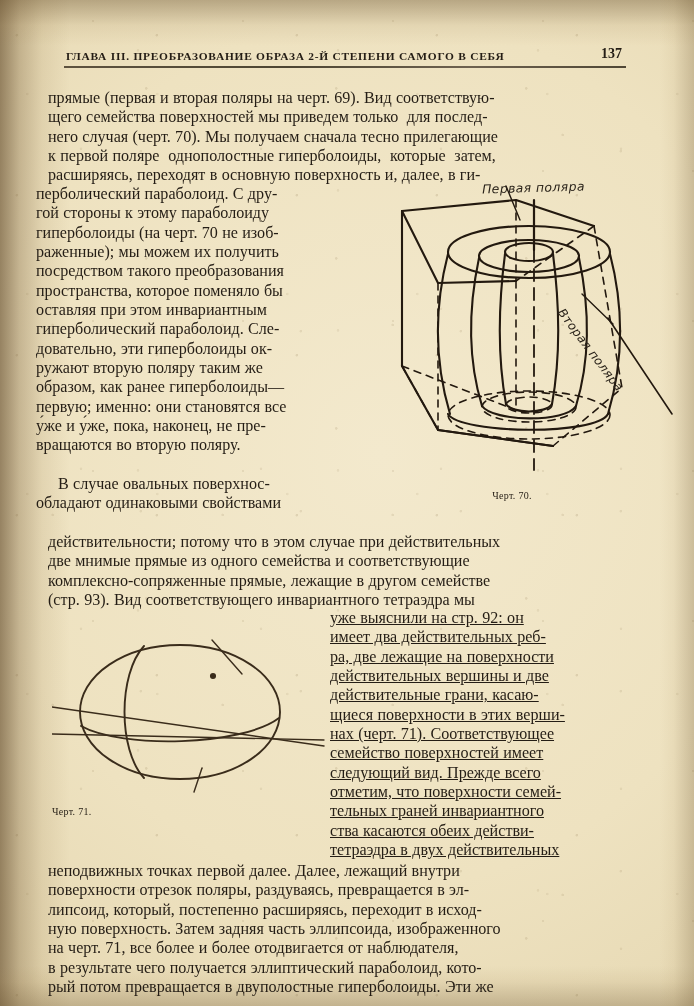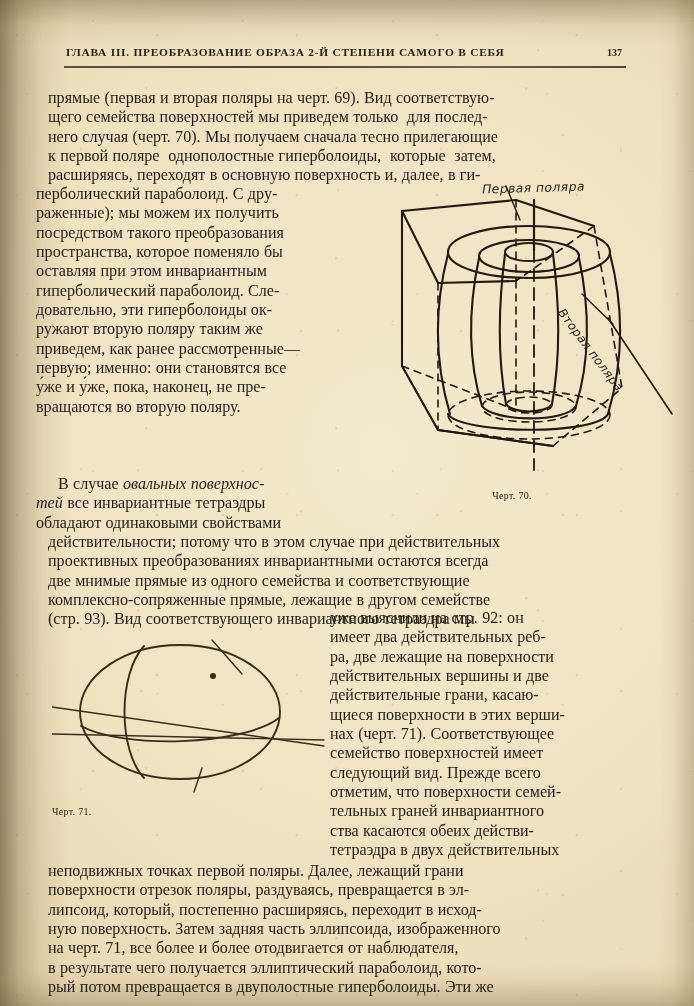--- a/index.html
+++ b/index.html
@@ -39,32 +39,32 @@
   .content{position:absolute;left:0;top:0;width:694px;height:1006px;}
 
   
   .header{
     position:absolute;left:66px;top:46px;width:556px;
     display:flex;align-items:flex-end;justify-content:space-between;
     font-size:11.4px;letter-spacing:.9px;font-weight:700;
     text-transform:uppercase;white-space:nowrap;gap:13px;
   }
   .header-title{letter-spacing:.75px;}
-  .header-page{font-size:10px;letter-spacing:0;font-weight:700;margin-left:36px;}
+  .header-page{font-size:14px;letter-spacing:0;font-weight:700;margin-left:36px;}
   .header-rule{position:absolute;left:64px;top:66px;width:562px;height:2px;
     background:linear-gradient(to right,#4a3f2e 0%,#37301f 40%,#5c5040 72%,#3a3223 100%);
     opacity:.88;}
 
   
   .col{position:absolute;font-size:16.1px;line-height:19.35px;text-align:justify;
        -webkit-hyphens:none;hyphens:none;word-spacing:.3px;}
   .full{left:48px;width:578px;}
   .narrow{left:36px;width:352px;}
-  .rightcol{left:330px;width:296px;}
-  .it{font-style:italic;}
+  .rightcol{left:330px;width:296px;text-decoration:underline;}
+  .it{}
 
   
   .ln{display:block;}
   .j{display:flex;justify-content:space-between;}
   .j>span{white-space:pre;}
 
   
   .fig70{position:absolute;left:398px;top:178px;width:278px;height:312px;}
   .fig70 svg{display:block;}
   .fig70cap{position:absolute;left:398px;top:490px;width:228px;text-align:center;
@@ -116,48 +116,45 @@
       <span class="ln j">
         <span>к первой поляре  однополостные гиперболоиды,  которые  затем,</span>
       </span>
       <span class="ln j">
         <span>расширяясь, переходят в основную поверхность и, далее, в ги-</span>
       </span>
     </div>
 
     <div class="col narrow" style="top:184px;">
       <span class="ln">перболический параболоид. С дру-</span>
+      <span class="ln">гой стороны к этому  параболоиду</span>
+      <span class="ln">гиперболоиды (на черт. 70 не изоб-</span>
       <span class="ln">раженные); мы можем их получить</span>
       <span class="ln">посредством такого преобразования</span>
       <span class="ln">пространства, которое поменяло бы</span>
       <span class="ln">оставляя при  этом  инвариантным</span>
       <span class="ln">гиперболический параболоид. Сле-</span>
       <span class="ln">довательно,  эти  гиперболоиды ок-</span>
       <span class="ln">ружают вторую поляру таким же</span>
-      <span class="ln">приведем, как ранее рассмотренные—</span>
+      <span class="ln">образом, как ранее гиперболоиды—</span>
       <span class="ln">первую; именно: они становятся все</span>
       <span class="ln">у́же и у́же, пока, наконец, не пре-</span>
       <span class="ln">вращаются во вторую поляру.</span>
     </div>
 
     <div class="col narrow" style="top:474px;">
       <span class="ln">
         <span style="padding-left:22px">В  случае</span>
         <span class="it">овальных поверхнос-</span>
       </span>
-      <span class="ln">
-        <span class="it">тей</span>
-        <span>все  инвариантные  тетраэдры</span>
-      </span>
       <span class="ln">обладают одинаковыми свойствами</span>
     </div>
 
     <div class="col full" style="top:532px;">
       <span class="ln">действительности; потому что в этом случае при действительных</span>
-      <span class="ln">проективных преобразованиях инвариантными остаются всегда</span>
       <span class="ln">две мнимые прямые из одного семейства  и  соответствующие</span>
       <span class="ln">комплексно-сопряженные прямые, лежащие в другом семействе</span>
       <span class="ln">(стр. 93). Вид соответствующего инвариантного тетраэдра мы</span>
     </div>
 
     <div class="col rightcol" style="top:608px;">
       <span class="ln">уже выяснили на стр. 92: он</span>
       <span class="ln">имеет два действительных реб-</span>
       <span class="ln">ра, две лежащие на поверхности</span>
       <span class="ln">действительных вершины и две</span>
@@ -166,21 +163,21 @@
       <span class="ln">нах (черт. 71). Соответствующее</span>
       <span class="ln">семейство поверхностей имеет</span>
       <span class="ln">следующий вид. Прежде всего</span>
       <span class="ln">отметим, что поверхности семей-</span>
       <span class="ln">тельных граней инвариантного</span>
       <span class="ln">ства касаются обеих действи-</span>
       <span class="ln">тетраэдра в двух действительных</span>
     </div>
 
     <div class="col full" style="top:861px;">
-      <span class="ln">неподвижных точках первой поляры. Далее, лежащий грани</span>
+      <span class="ln">неподвижных точках первой далее. Далее, лежащий внутри</span>
       <span class="ln">поверхности отрезок поляры, раздуваясь, превращается в эл-</span>
       <span class="ln">липсоид, который, постепенно расширяясь, переходит в исход-</span>
       <span class="ln">ную поверхность. Затем задняя часть эллипсоида, изображенного</span>
       <span class="ln">на черт. 71, все более и  более отодвигается  от наблюдателя,</span>
       <span class="ln">в результате чего получается эллиптический параболоид, кото-</span>
       <span class="ln">рый потом превращается в двуполостные гиперболоиды. Эти же</span>
     </div>
 
     <div class="fig70">
       <svg width="278" height="312" viewBox="0 0 278 312">

